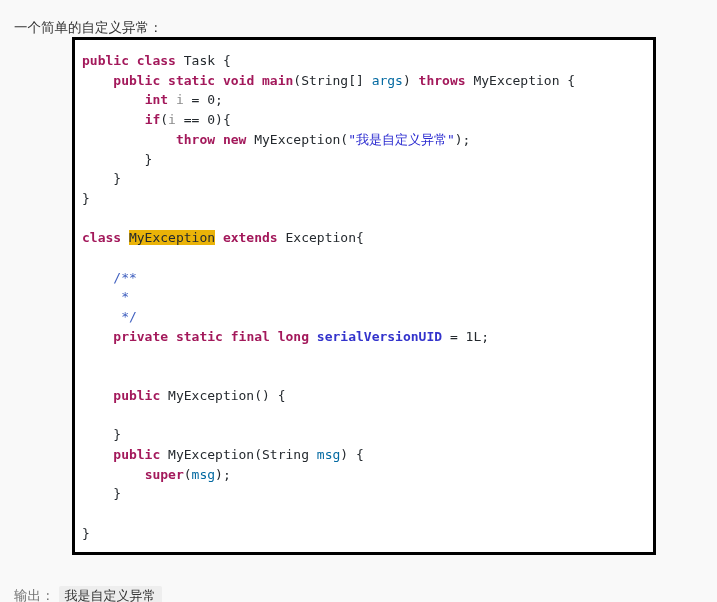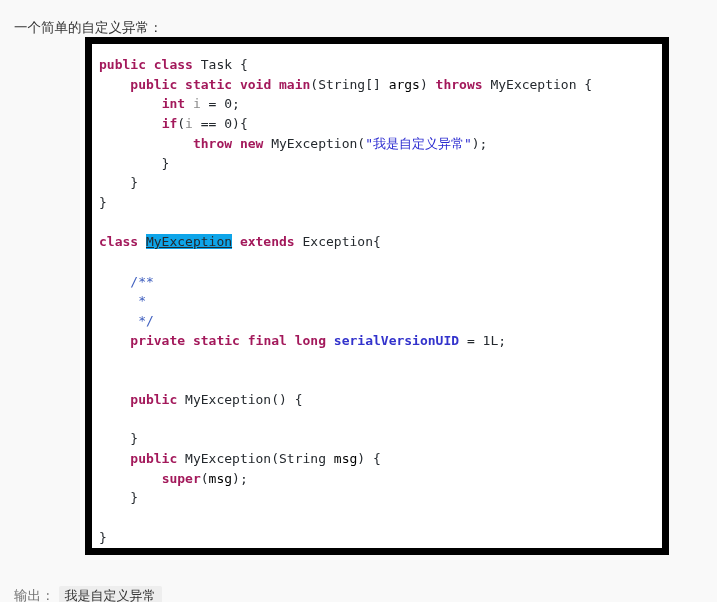--- a/index.html
+++ b/index.html
@@ -30,26 +30,26 @@
     top: 4px;
     font-size: 13.5px;
     line-height: 20px;
     color: #333333;
     white-space: nowrap;
   }
 
   
   .codeblock {
     position: absolute;
-    left: 85px;
+    left: 72px;
     top: 37px;
     width: 584px;
     height: 518px;
     background: #ffffff;
-    border: 7px solid #000000;
+    border: 3px solid #000000;
     box-sizing: border-box;
     overflow: hidden;
   }
   .code {
     margin: 0;
     padding: 11px 0 0 7px;
     font-family: "DejaVu Sans Mono", "Liberation Mono", monospace;
     font-size: 13px;
     line-height: 19.7px;
     white-space: pre;
@@ -57,24 +57,24 @@
     letter-spacing: 0px;
   }
   .code .ln { display: block; min-height: 19.7px; }
 
   
   .kw   { color: #a3195b; font-weight: bold; }
   .str  { color: #2a2ad0; }
   .cmt  { color: #3f5fbf; }
   .fld  { color: #3333cc; font-weight: bold; }
   .var  { color: #8a8a8a; }
-  .prm  { color: #000000; }
+  .prm  { color: #0369a1; }
   .typ  { color: #24292e; }
   .pun  { color: #24292e; }
-  .hl   { background: #0ea5e9; text-decoration: underline; }
+  .hl   { background: #eab308; }
 
   
   .outline {
     position: absolute;
     left: 14px;
     top: 572px;
     font-size: 13.5px;
     line-height: 20px;
     color: #333333;
     white-space: nowrap;

